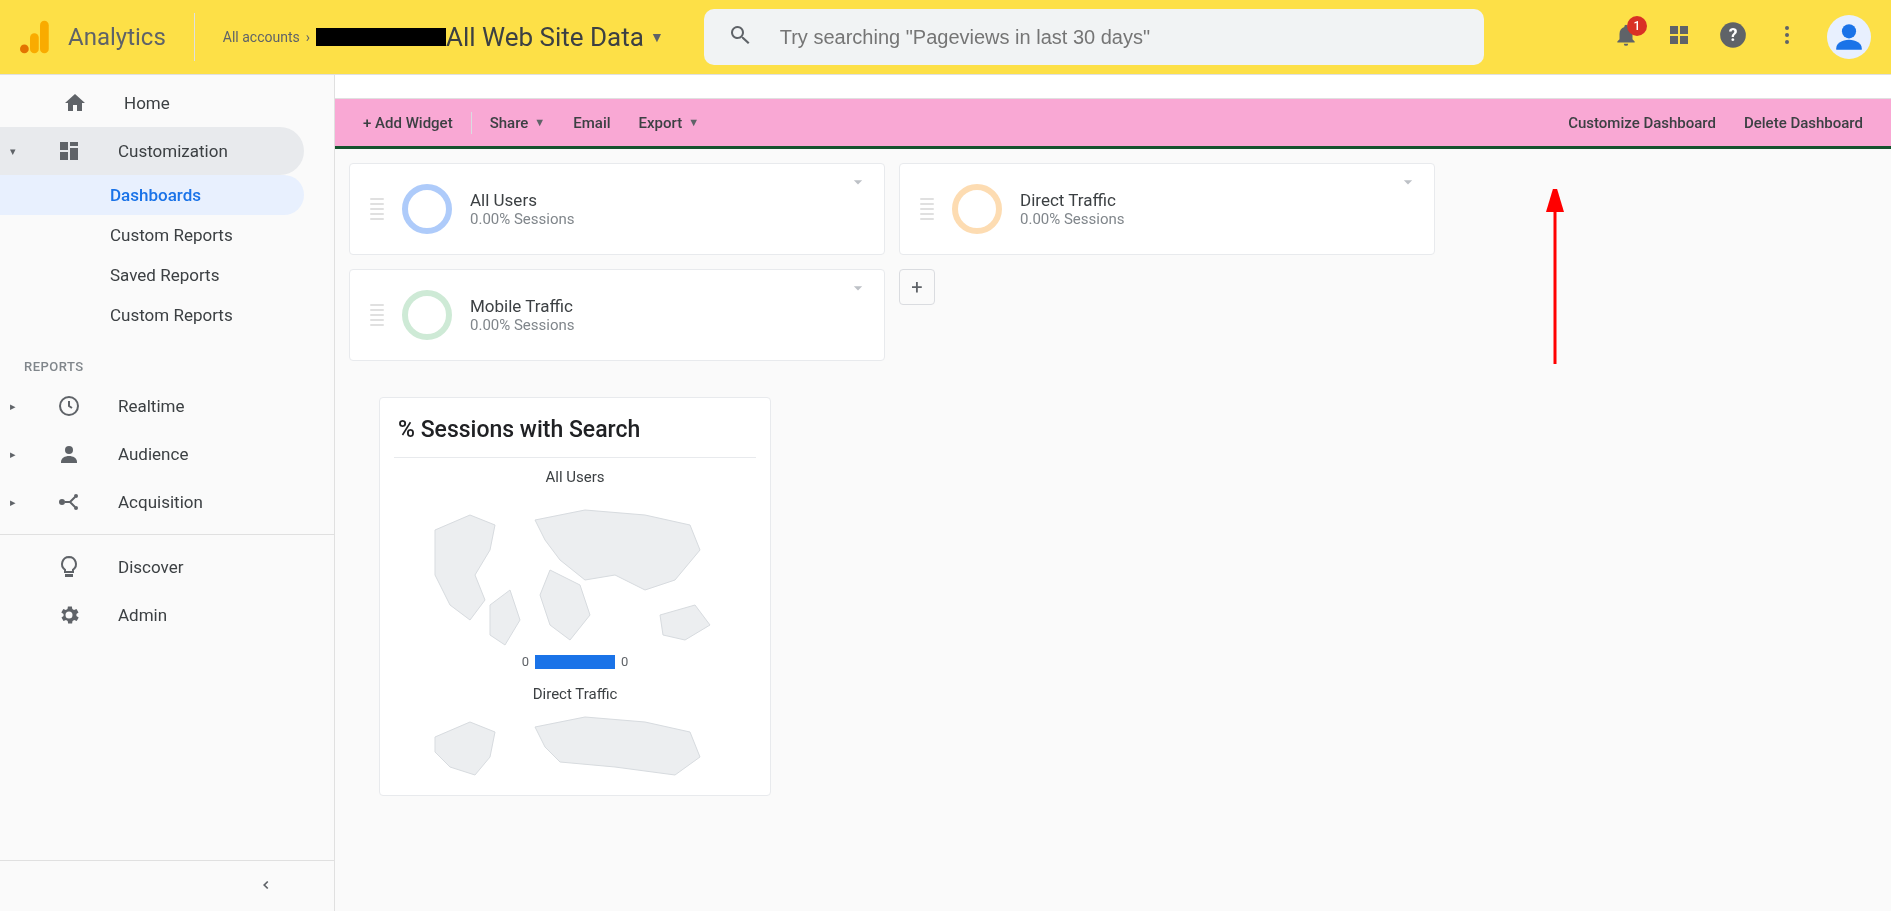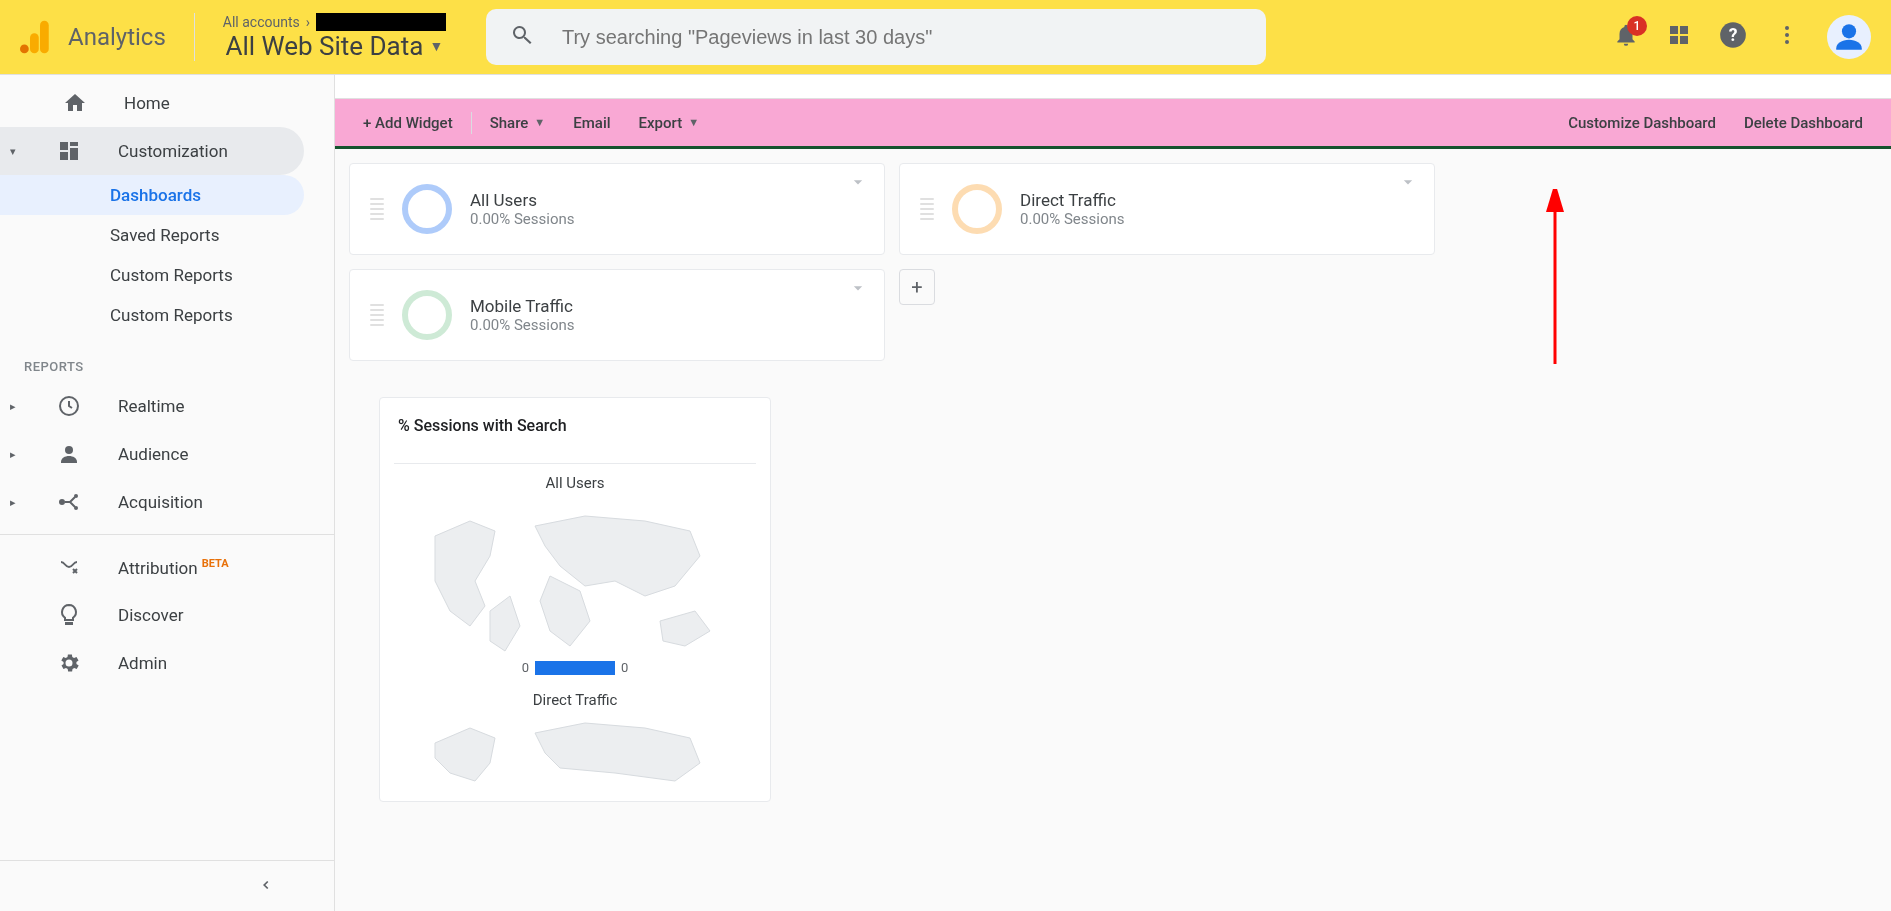--- a/index.html
+++ b/index.html
@@ -3,21 +3,21 @@
 <meta charset="utf-8">
 <style>
 * { box-sizing: border-box; margin: 0; padding: 0; }
 body { font-family: Roboto, "Helvetica Neue", Arial, sans-serif; background: #fff; color: #3c4043; overflow: hidden; width: 1891px; height: 911px; position: relative; }
 
 
 .header { height: 75px; display: flex; align-items: center; border-bottom: 1px solid #e0e0e0; padding: 12px 20px; background: #fde047; }
 .logo-wrap { display: flex; align-items: center; gap: 18px; padding-right: 28px; border-right: 1px solid #e0e0e0; height: 48px; }
 .logo-icon svg { display: block; }
 .logo-text { font-size: 24px; color: #5f6368; }
-.account-wrap { padding-left: 28px; display: flex; flex-direction: column; align-items: center; }
+.account-wrap { padding-left: 28px; display: flex; flex-direction: row; }
 .account-top { font-size: 14px; color: #5f6368; display: flex; align-items: center; gap: 6px; }
 .redacted { display: inline-block; width: 130px; height: 18px; background: #000; }
 .account-bottom { font-size: 26px; color: #3c4043; display: flex; align-items: center; gap: 6px; }
 .dd-caret { font-size: 14px; color: #5f6368; }
 .search-wrap { margin-left: 40px; flex: 0 0 780px; height: 56px; background: #f1f3f4; border-radius: 10px; display: flex; align-items: center; padding: 0 24px; gap: 28px; }
 .search-icon svg { fill: #5f6368; }
 .search-input { border: none; background: transparent; font-size: 20px; color: #5f6368; flex: 1; outline: none; }
 .header-spacer { flex: 1; }
 .header-icons { display: flex; align-items: center; gap: 28px; }
 .icon-btn { position: relative; cursor: pointer; color:#5f6368}
@@ -58,21 +58,21 @@
 .circle{width:50px;height:50px;border-radius:50%;border:6px solid; background:transparent;}
 .c-blue{border-color:#aecbfa;}
 .c-orange{border-color:#fddcb2;}
 .c-green{border-color:#ceead6;}
 .wt-title{font-size:17px;color:#3c4043;}
 .wt-sub{font-size:15px;color:#80868b;}
 .widget .chev{position:absolute; top:8px; right:16px; color:#bdc1c6;}
 .add-widget-box{width:36px;height:36px;border:1px solid #dadce0; display:flex;align-items:center;justify-content:center;color:#5f6368;font-size:20px;cursor:pointer;margin-left:0;border-radius:4px;}
 
 .panel{ width:392px; background:#fff; border:1px solid #e8eaed; border-radius:4px; padding:18px 14px; margin-left:30px; margin-top:36px;}
-.panel-title{font-size:16px;font-weight:500;color:#202124; border-bottom:1px solid #e8eaed; padding-bottom:28px;margin-bottom:10px;padding-left:4px;}
+.panel-title{font-size:23px;font-weight:500;color:#202124; border-bottom:1px solid #e8eaed; padding-bottom:14px;margin-bottom:10px;padding-left:4px;}
 .map-label{text-align:center;font-size:15px;color:#3c4043;margin:6px 0 4px;}
 .worldmap{display:block;margin:0 auto;}
 .gradient-bar{display:flex;align-items:center;justify-content:center;gap:6px;font-size:13px;color:#5f6368;margin-top:4px;}
 .gbar{width:80px;height:14px;background:#1a73e8;}
 
 
 .arrow{position:absolute; pointer-events:none;}
 
 .sicon{fill:#5f6368; width:24px;height:24px; flex-shrink:0;}
 </style>
@@ -163,24 +163,24 @@
           <rect x="13" y="3" width="8" height="4"></rect>
           <rect x="13" y="9" width="8" height="12"></rect>
           <rect x="3" y="13" width="8" height="8"></rect>
         </svg>
       <span>Customization</span>
     </div>
     <div class="side-sub selected">
         <span>Dashboards</span>
       </div>
     <div class="side-sub">
+        <span>Custom Reports</span>
+      </div>
+    <div class="side-sub">
         <span>Saved Reports</span>
-      </div>
-    <div class="side-sub">
-        <span>Custom Reports</span>
       </div>
     <div class="side-sub">
         <span>Custom Reports</span>
       </div>
 
     <div class="side-label">REPORTS</div>
     <div class="side-item">
       <span class="caret">▸</span>
       <svg class="sicon" viewBox="0 0 24 24">
           <circle cx="12" cy="12" r="9" fill="none" stroke="#5f6368" stroke-width="2"></circle>
@@ -200,28 +200,20 @@
       <span class="caret">▸</span>
       <svg class="sicon" viewBox="0 0 24 24">
           <circle cx="5" cy="12" r="3"></circle>
           <path d="M8 12h5M13 12l5-5M13 12l5 5" stroke="#5f6368" stroke-width="2" fill="none"></path>
           <circle cx="19" cy="6" r="2"></circle>
           <circle cx="19" cy="18" r="2"></circle>
         </svg>
       <span>Acquisition</span>
     </div>
     <div class="side-divider"></div>
-    <div class="side-item no-caret">
-      <span class="caret">▸</span>
-      <svg class="sicon" viewBox="0 0 24 24">
-          <path d="M4 7c4 0 4 5 8 5s4-5 8-5" fill="none" stroke="#5f6368" stroke-width="2"></path>
-          <path d="M16 14l4 4M20 14l-4 4" stroke="#5f6368" stroke-width="2"></path>
-        </svg>
-      <span><span>Attribution</span><span class="beta">BETA</span></span>
-    </div>
     <div class="side-item no-caret">
       <span class="caret">▸</span>
       <svg class="sicon" viewBox="0 0 24 24">
           <path d="M9 21h6v-1H9zm3-19a7 7 0 0 0-4 12.7V17h8v-2.3A7 7 0 0 0 12 2z" fill="none" stroke="#5f6368" stroke-width="2"></path>
         </svg>
       <span>Discover</span>
     </div>
     <div class="side-item no-caret">
       <span class="caret">▸</span>
       <svg class="sicon" viewBox="0 0 24 24">

